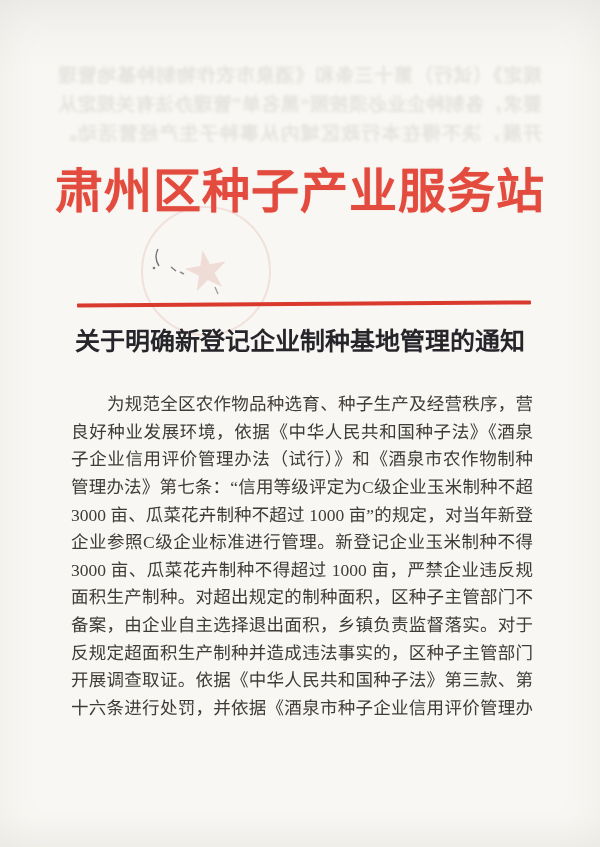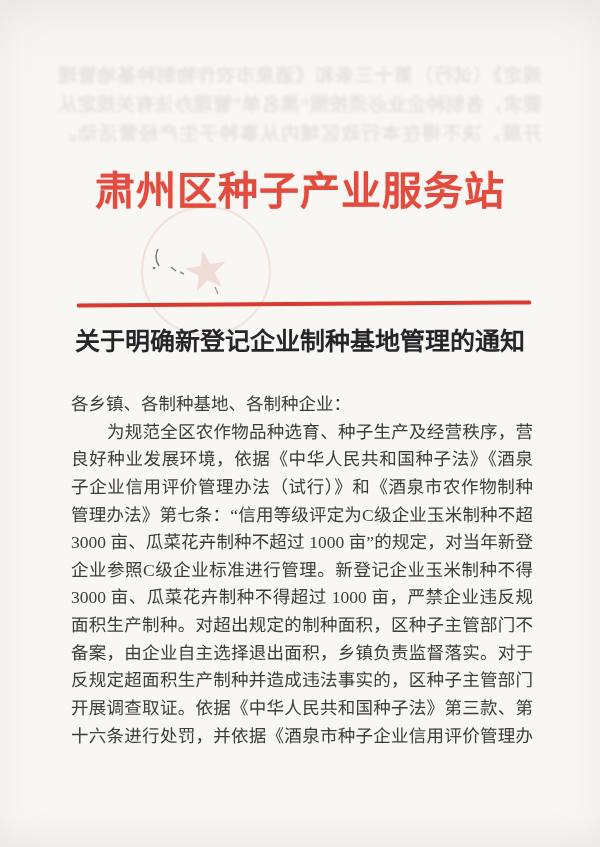--- a/index.html
+++ b/index.html
@@ -28,21 +28,21 @@
     position:absolute;left:141px;top:206px;width:126px;height:126px;
     border:2px solid rgba(223,158,148,.26);border-radius:50%;
     display:flex;align-items:center;justify-content:center;pointer-events:none;
   }
   .stamp-ghost .star{
     font-size:54px;line-height:1;color:rgba(223,158,148,.30);
     transform:rotate(-10deg);font-family:"DejaVu Sans",sans-serif;
   }
   .masthead{
     position:absolute;top:163px;left:0;width:100%;margin:0;
-    text-align:center;font-size:40px;line-height:58px;font-weight:bold;
+    text-align:center;font-size:48px;line-height:58px;font-weight:bold;
     color:var(--masthead-red);letter-spacing:1px;
     text-shadow:0 0 1px rgba(226,75,62,.45);
   }
   .docnum{
     position:absolute;top:266px;left:0;width:100%;
     text-align:center;font-size:17px;line-height:26px;color:#3e3b37;letter-spacing:1px;
   }
   .redline{
     position:absolute;top:302px;left:77px;width:454px;height:4px;
     background:var(--rule-red);transform:rotate(-0.4deg);border-radius:1px;
@@ -87,21 +87,20 @@
     <path d="M18,9 C15,15 15,20 19,26" fill="none" stroke="#4a4650" stroke-width="1.4" opacity="0.75"></path>
     <circle cx="14" cy="28" r="1.3" fill="#4a4650" opacity="0.7"></circle>
     <path d="M31,27 l5,4" fill="none" stroke="#4a4650" stroke-width="1.4" opacity="0.7"></path>
     <path d="M40,32 l4,2" fill="none" stroke="#4a4650" stroke-width="1.4" opacity="0.6"></path>
     <path d="M75,47 l3,7" fill="none" stroke="#4a4650" stroke-width="1.2" opacity="0.55"></path>
   </svg>
 
   <h2 class="notice-title">关于明确新登记企业制种基地管理的通知</h2>
 
   <div class="body-text">
-    <div class="bline salutation">各乡镇、各制种基地、各制种企业：</div>
     <div class="bline indent">为规范全区农作物品种选育、种子生产及经营秩序，营造</div>
     <div class="bline">良好种业发展环境，依据《中华人民共和国种子法》《酒泉市种</div>
     <div class="bline">子企业信用评价管理办法（试行）》和《酒泉市农作物制种基地</div>
     <div class="bline">管理办法》第七条：“信用等级评定为C级企业玉米制种不超过</div>
     <div class="bline">3000 亩、瓜菜花卉制种不超过 1000 亩”的规定，对当年新登记</div>
     <div class="bline">企业参照C级企业标准进行管理。新登记企业玉米制种不得超过</div>
     <div class="bline">3000 亩、瓜菜花卉制种不得超过 1000 亩，严禁企业违反规定超</div>
     <div class="bline">面积生产制种。对超出规定的制种面积，区种子主管部门不予</div>
     <div class="bline">备案，由企业自主选择退出面积，乡镇负责监督落实。对于违</div>
     <div class="bline">反规定超面积生产制种并造成违法事实的，区种子主管部门将</div>

